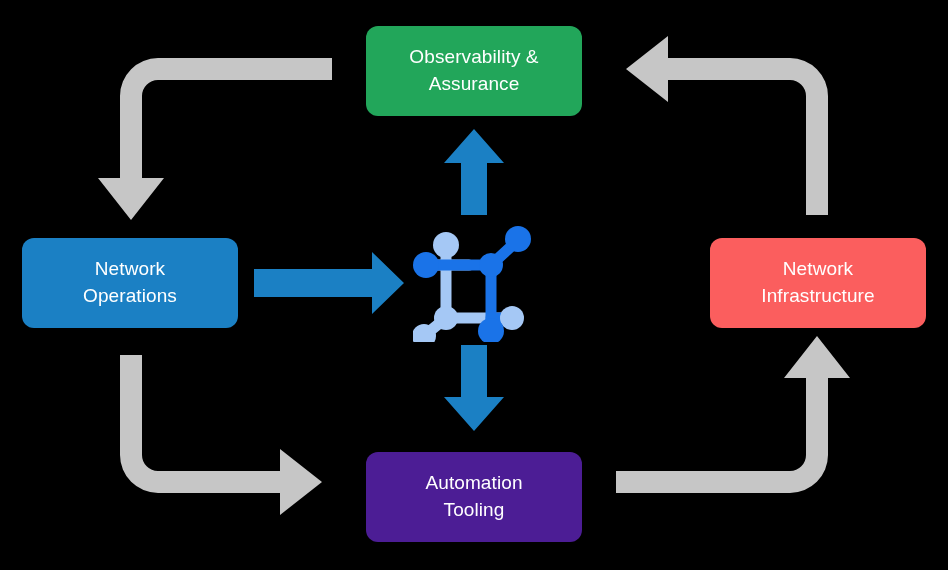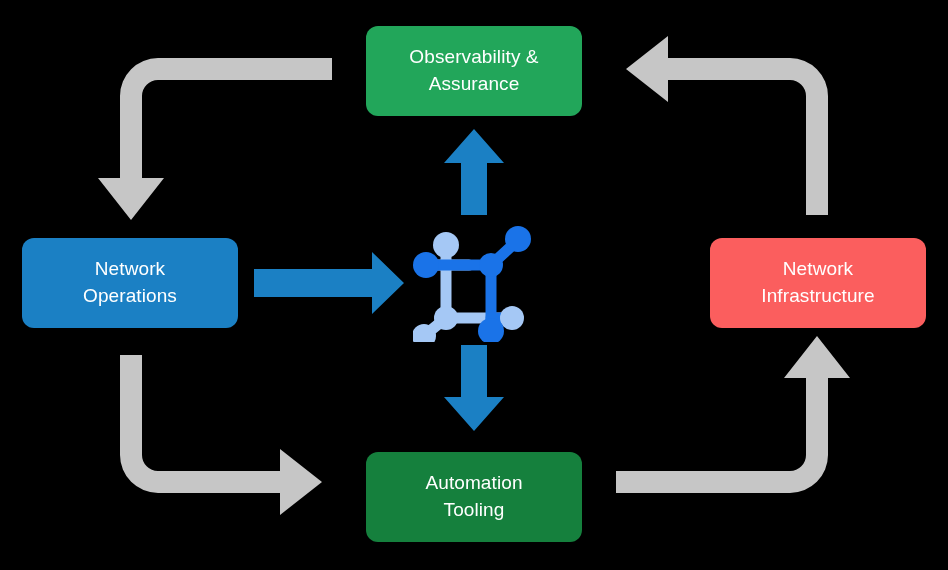--- a/index.html
+++ b/index.html
@@ -28,21 +28,21 @@
     font-weight: 400;
     letter-spacing: 0.1px;
     box-sizing: border-box;
     padding: 6px 24px;
   }
   .node-label { display: block; white-space: pre-line; }
 
   #box-observability { left: 366px; top: 26px;  width: 216px; height: 90px; background: #22a65a; }
   #box-operations    { left: 22px;  top: 238px; width: 216px; height: 90px; background: #1b80c4; }
   #box-infrastructure{ left: 710px; top: 238px; width: 216px; height: 90px; background: #fb5e5e; }
-  #box-automation    { left: 366px; top: 452px; width: 216px; height: 90px; background: #15803d; }
+  #box-automation    { left: 366px; top: 452px; width: 216px; height: 90px; background: #4c1d95; }
 
   .svg-layer {
     position: absolute;
     left: 0; top: 0;
     width: 948px; height: 570px;
   }
   .center-icon {
     position: absolute;
     left: 413px; top: 218px;
     width: 124px; height: 124px;

